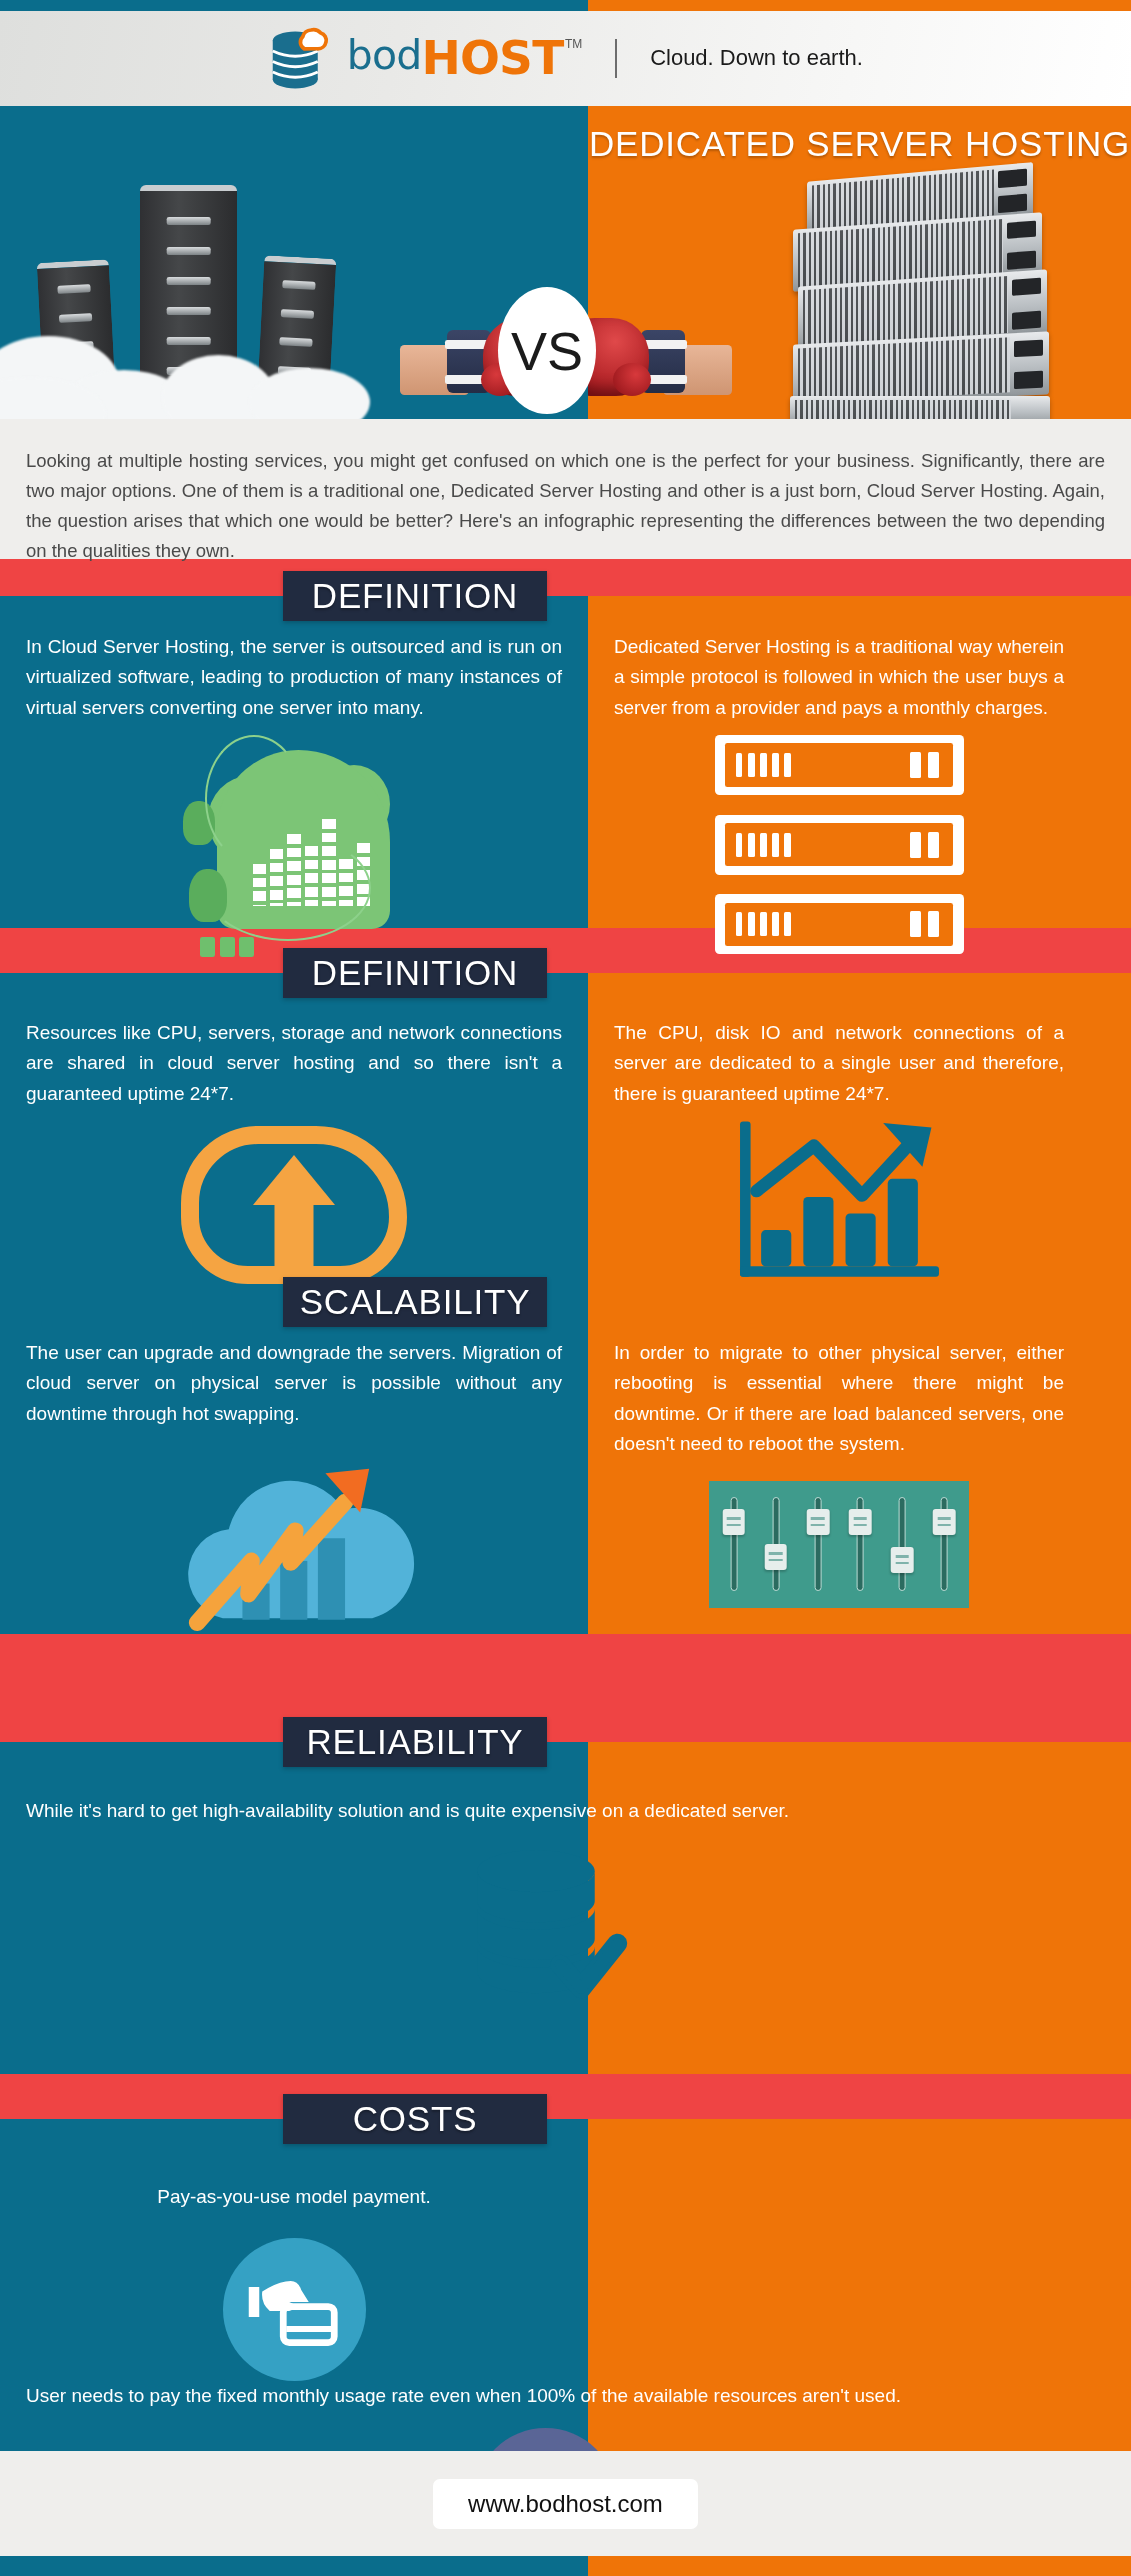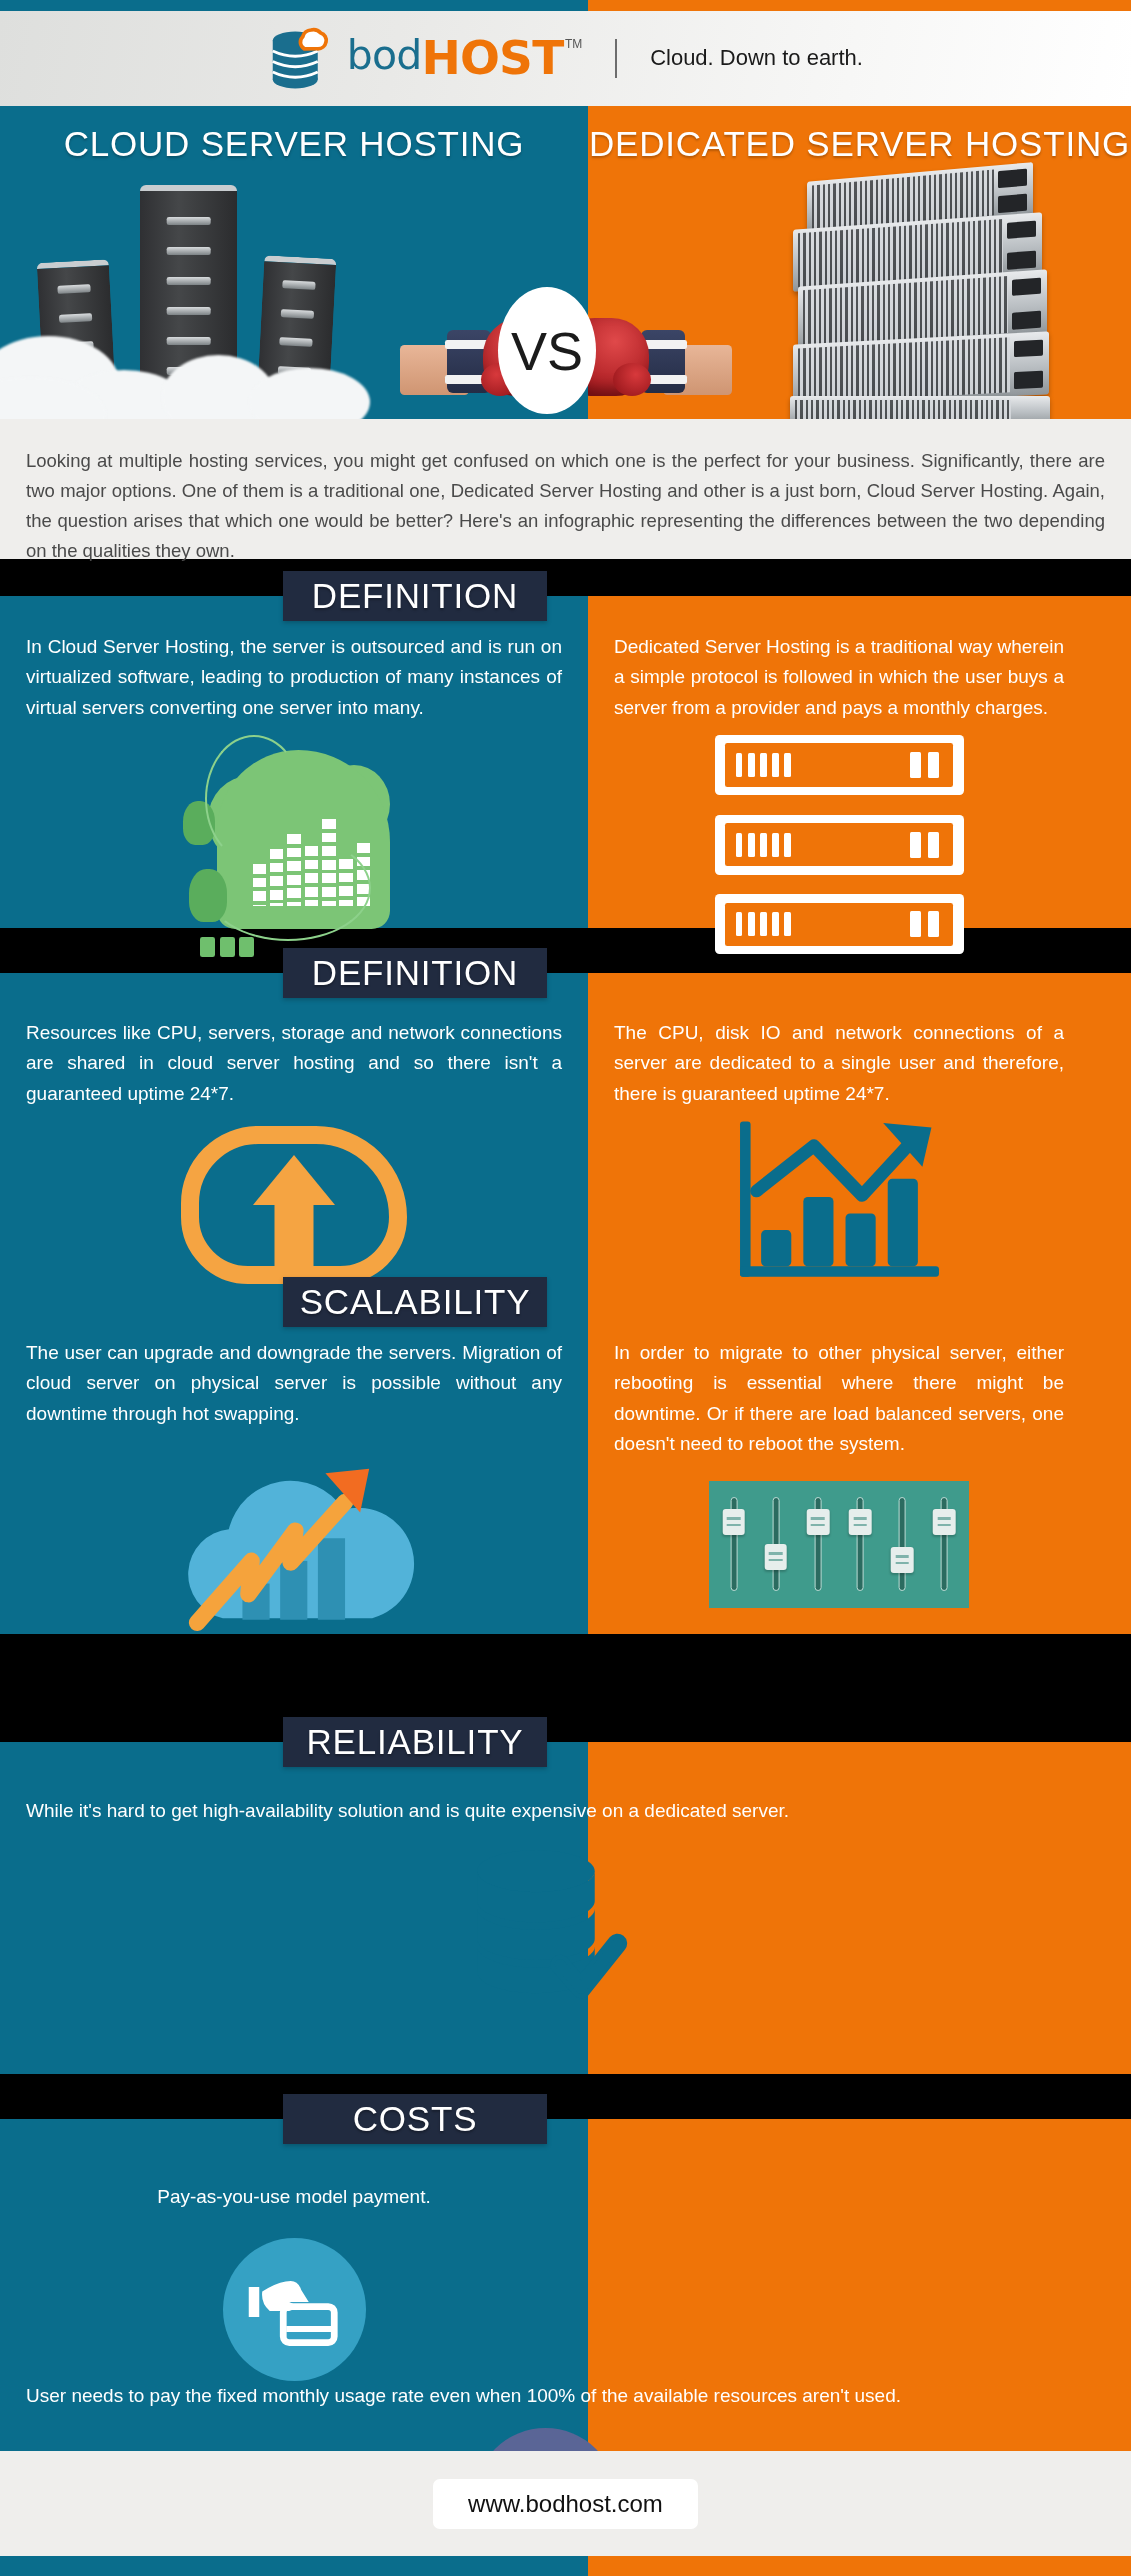--- a/index.html
+++ b/index.html
@@ -6,21 +6,21 @@
   html, body {
     width: 1131px;
     background: #ffffff;
     font-family: "Liberation Sans", sans-serif;
   }
   .page {
     position: relative;
     width: 1131px;
     height: 2576px;
     overflow: hidden;
-    background: #000000;
+    background: #ef4444;
   }
 
   
   .topstrip { position:absolute; top:0; left:0; width:1131px; height:10.6px; display:flex; }
   .topstrip .l { width:588px; height:100%; background:#0a6d8c; }
   .topstrip .r { flex:1; height:100%; background:#ef7408; }
 
   .header {
     position:absolute; top:10.6px; left:0; width:1131px; height:95px;
     background: linear-gradient(100deg,#dedfdd 0%, #e9e9e7 35%, #f7f7f6 75%, #ffffff 100%);
@@ -184,21 +184,20 @@
         <span class="brand-host">HOST</span>
         <span class="brand-tm">TM</span>
       </div>
       <div class="divider-bar"></div>
       <div class="tagline">Cloud. Down to earth.</div>
     </div>
   </div>
 
   <div class="hero">
     <div class="hero-l">
-      <div class="hero-title">CLOUD SERVER HOSTING</div>
 
       <div>
         <div class="rack" style="left:140px; top:79px; width:97px; height:219px;">
           <div class="slot" style="top:26px"></div>
             <div class="slot" style="top:56px"></div>
           <div class="slot" style="top:86px"></div>
             <div class="slot" style="top:116px"></div>
           <div class="slot" style="top:146px"></div>
             <div class="slot" style="top:176px"></div>
         </div>

